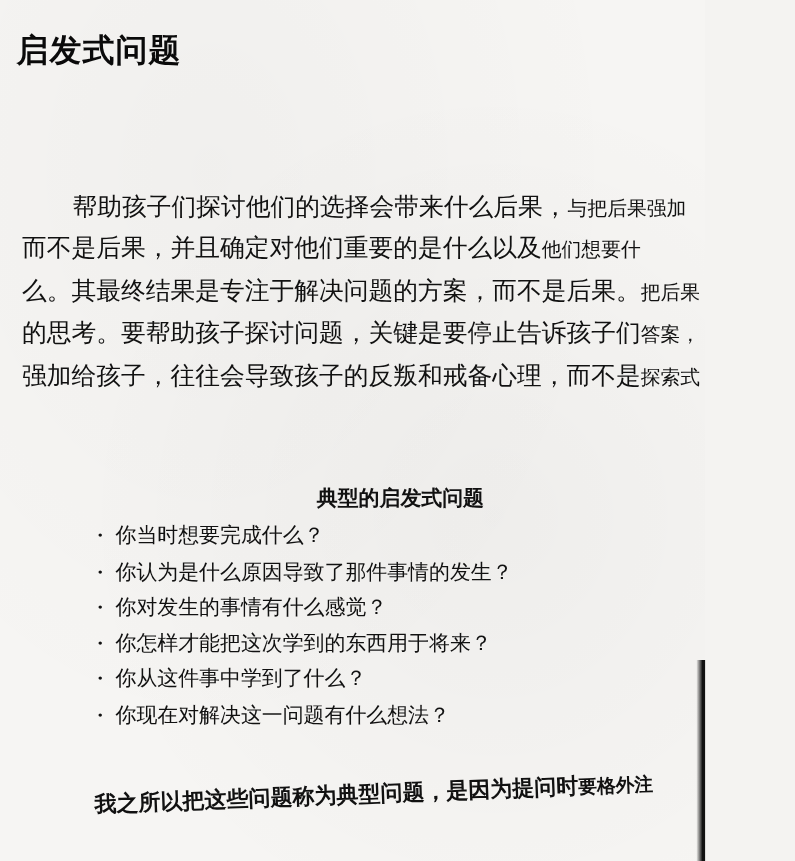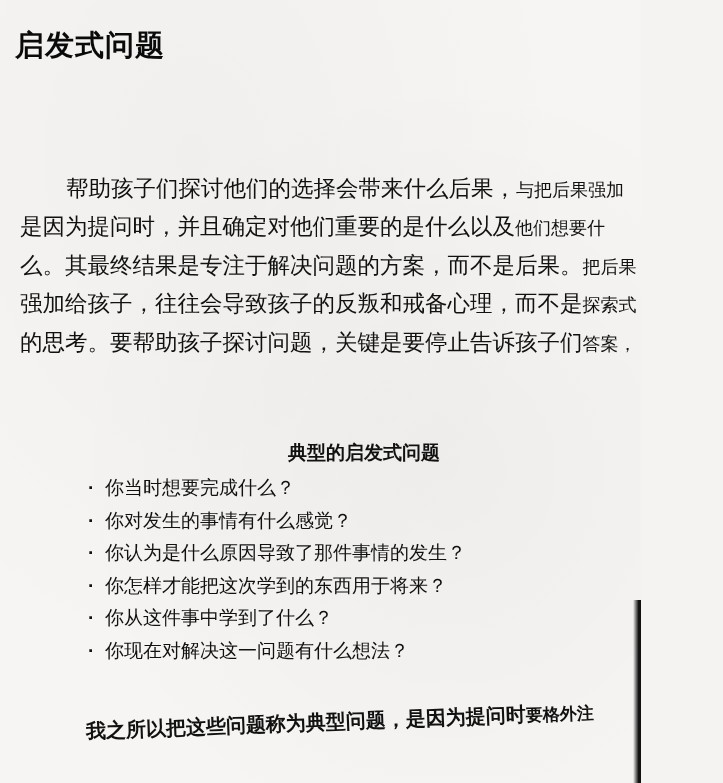--- a/index.html
+++ b/index.html
@@ -68,21 +68,21 @@
       font-weight: bold;
       font-size: 19px;
       margin: 0;
       color: #111;
     }
     .qlist {
       position: absolute;
       left: 88px; top: 472px;
       margin: 0; padding: 0;
       list-style: none;
-      font-family: Liberation Sans, sans-serif;
+      font-family: Liberation Serif, serif;
       font-size: 19px;
       line-height: 32.5px;
       color: #111;
     }
     .qlist li {
       white-space: nowrap;
     }
     .qlist .bullet {
       display: inline-block;
       width: 17px;
@@ -106,32 +106,32 @@
   </style>
 </head>
 <body>
 
 <div class="page">
 
   <h1 class="heading">启发式问题</h1>
 
   <p class="para">
     <span class="line indent"><span>帮助孩子们探讨他们的选择会带来什么后果，</span><span class="small">与把后果强加</span></span>
-    <span class="line"><span>是因为提问时，并且确定对他们重要的是什么以及</span><span class="small">他们想要什</span></span>
+    <span class="line"><span>而不是后果，并且确定对他们重要的是什么以及</span><span class="small">他们想要什</span></span>
     <span class="line"><span>么。其最终结果是专注于解决问题的方案，而不是后果。</span><span class="small">把后果</span></span>
+    <span class="line"><span>的思考。要帮助孩子探讨问题，关键是要停止告诉孩子们</span><span class="small">答案，</span></span>
     <span class="line"><span>强加给孩子，往往会导致孩子的反叛和戒备心理，而不是</span><span class="small">探索式</span></span>
-    <span class="line"><span>的思考。要帮助孩子探讨问题，关键是要停止告诉孩子们</span><span class="small">答案，</span></span>
   </p>
 
   <h2 class="subheading">典型的启发式问题</h2>
 
   <ul class="qlist">
     <li><span class="bullet">·</span><span>你当时想要完成什么？</span></li>
+    <li><span class="bullet">·</span><span>你认为是什么原因导致了那件事情的发生？</span></li>
     <li><span class="bullet">·</span><span>你对发生的事情有什么感觉？</span></li>
-    <li><span class="bullet">·</span><span>你认为是什么原因导致了那件事情的发生？</span></li>
     <li><span class="bullet">·</span><span>你怎样才能把这次学到的东西用于将来？</span></li>
     <li><span class="bullet">·</span><span>你从这件事中学到了什么？</span></li>
     <li><span class="bullet">·</span><span>你现在对解决这一问题有什么想法？</span></li>
   </ul>
 
   <p class="closing"><span>我之所以把这些问题称为典型问题，是因为提问时</span><span class="tail">要格外注</span></p>
 
   <div class="right-shadow"></div>
 </div>
 

